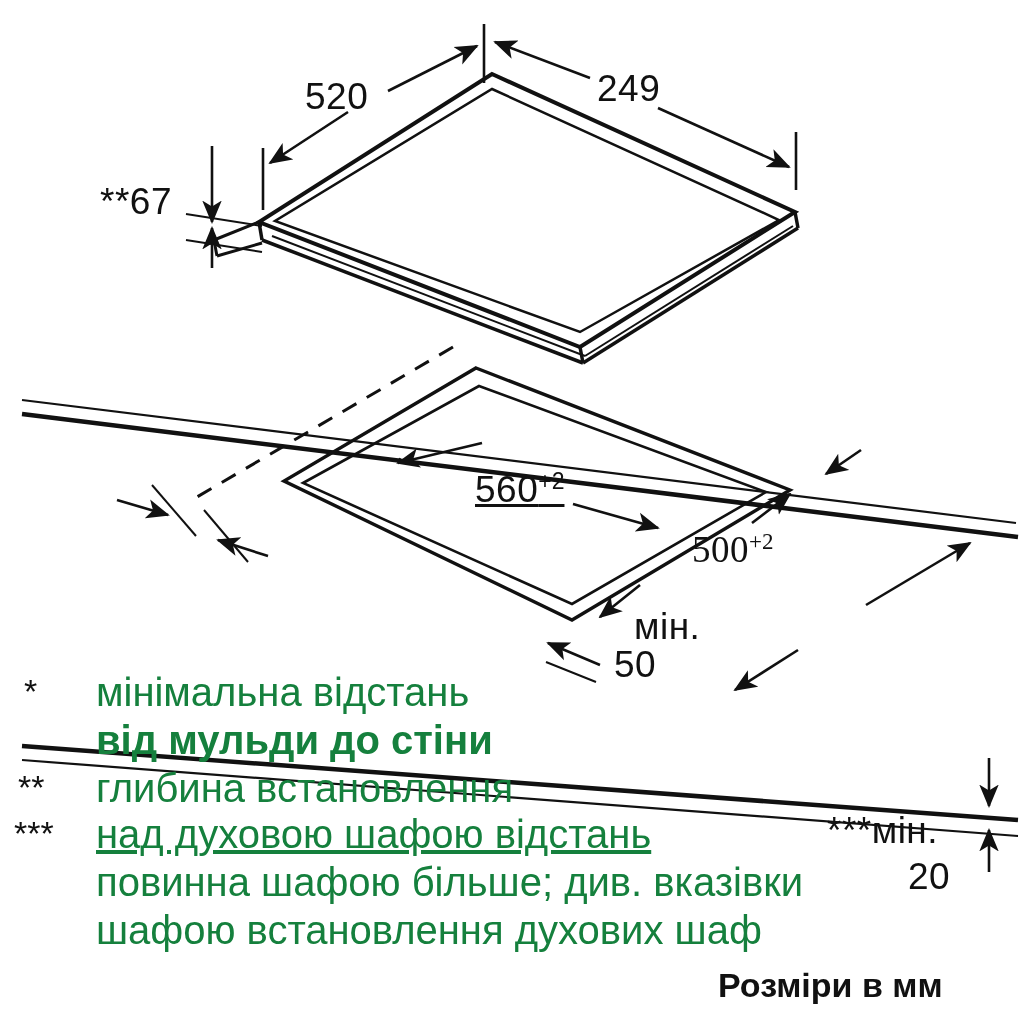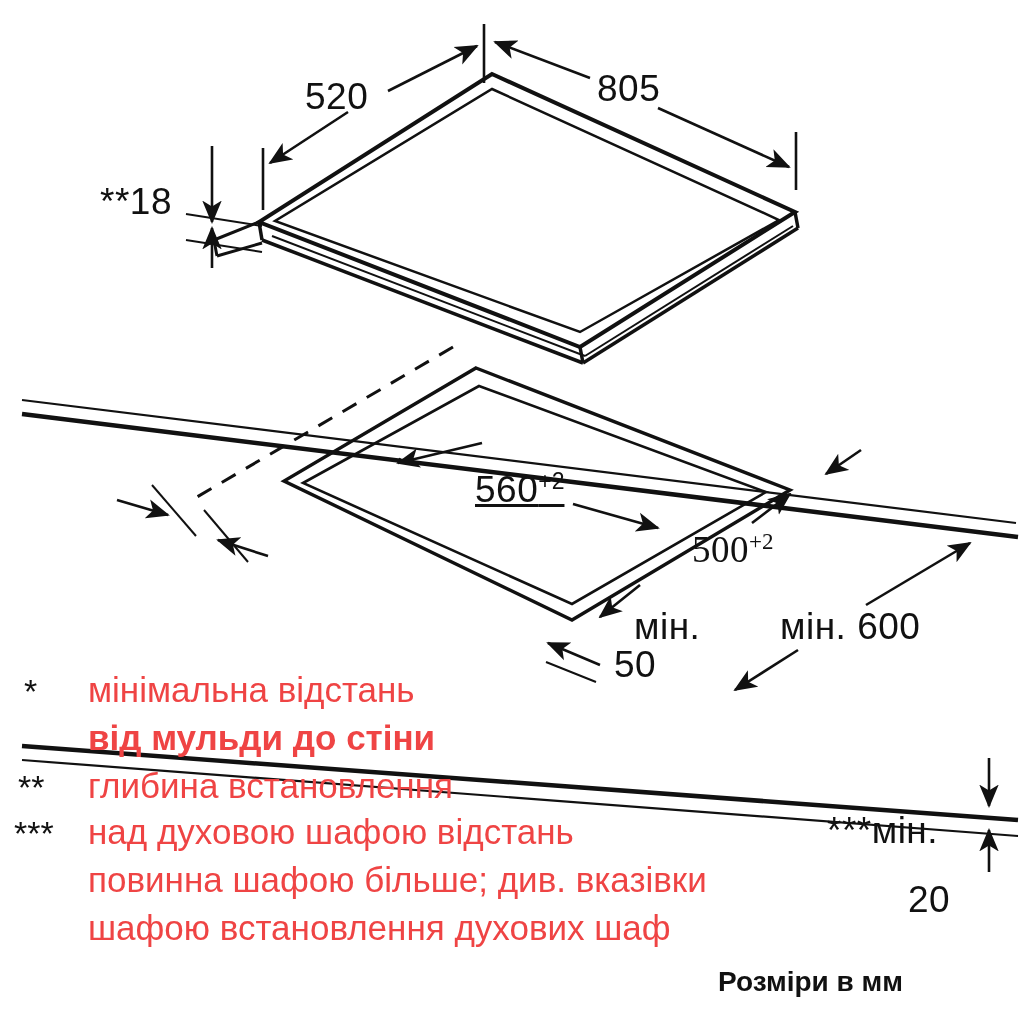--- a/index.html
+++ b/index.html
@@ -37,33 +37,34 @@
   .dim-sup {
     font-size: 23px;
     vertical-align: super;
     letter-spacing: 0px;
   }
   .star {
     font-size: 37px;
   }
   .legend-line {
     position: absolute;
-    font-size: 35px;
-    color: #ef4444;
+    font-size: 40px;
+    color: #15803d;
     white-space: pre;
     font-family: "Liberation Sans", sans-serif;
+    margin-left: 8px;
   }
   .legend-mark {
     position: absolute;
     font-size: 34px;
     color: #111111;
     font-family: "Liberation Sans", sans-serif;
   }
   .units {
-    font-size: 28px;
+    font-size: 34px;
     font-weight: bold;
     color: #111111;
   }
 </style>
 </head>
 <body>
 
 <div id="stage">
 
   <svg id="drawing" viewBox="0 0 1024 1024">
@@ -182,48 +183,47 @@
     </g>
 
     <g stroke="#111111" fill="none" stroke-width="2.6">
       <line x1="989" y1="758" x2="989" y2="806" marker-end="url(#ah)"></line>
       <line x1="989" y1="872" x2="989" y2="830" marker-end="url(#ah)"></line>
     </g>
   </svg>
 
   <div class="lbl dim" style="left:305px; top:78px;">520</div>
 
-  <div class="lbl dim" style="left:597px; top:70px;">805</div>
-
-  <div class="lbl dim" style="left:100px; top:183px;"><span class="star">**</span><span>18</span></div>
+  <div class="lbl dim" style="left:597px; top:70px;">249</div>
+
+  <div class="lbl dim" style="left:100px; top:183px;"><span class="star">**</span><span>67</span></div>
 
   <div class="lbl dim" style="left:475px; top:470px;text-decoration:underline;"><span>560</span><span class="dim-sup">+2</span></div>
 
   <div class="lbl dim" style="left:692px; top:530px;font-family:Liberation Serif, serif;"><span>500</span><span class="dim-sup">+2</span></div>
 
 
 
   <div class="lbl dim" style="left:634px; top:608px;">мін.</div>
   <div class="lbl dim" style="left:614px; top:646px;">50</div>
 
-  <div class="lbl dim" style="left:780px; top:608px;">мін. 600</div>
 
   <div class="lbl dim" style="left:827px; top:812px;"><span class="star">***</span><span>мін.</span></div>
-  <div class="lbl dim" style="left:908px; top:858px;margin-top:23px;">20</div>
+  <div class="lbl dim" style="left:908px; top:858px;">20</div>
 
   <div>
 
     <div class="legend-mark" style="left:24px; top:672px;">*</div>
     <div class="legend-line" style="left:88px; top:670px;">мінімальна відстань</div>
     <div class="legend-line" style="left:88px; top:718px;font-weight:bold;">від мульди до стіни</div>
 
     <div class="legend-mark" style="left:18px; top:768px;">**</div>
     <div class="legend-line" style="left:88px; top:766px;">глибина встановлення</div>
 
     <div class="legend-mark" style="left:14px; top:814px;">***</div>
-    <div class="legend-line" style="left:88px; top:812px;">над духовою шафою відстань</div>
+    <div class="legend-line" style="left:88px; top:812px;text-decoration:underline;">над духовою шафою відстань</div>
     <div class="legend-line" style="left:88px; top:860px;">повинна шафою більше; див. вказівки</div>
     <div class="legend-line" style="left:88px; top:908px;">шафою встановлення духових шаф</div>
   </div>
 
   <div class="lbl units" style="left:718px; top:968px;">Розміри в мм</div>
 
 </div>
 
 </body></html>

